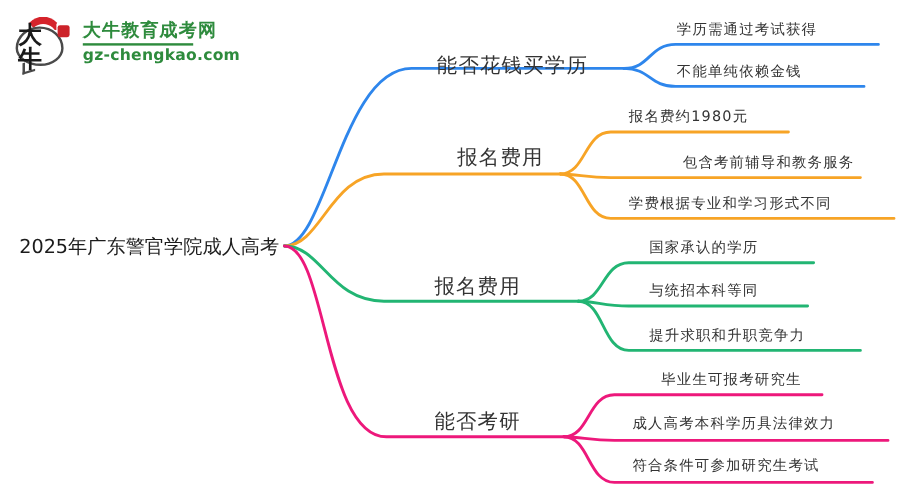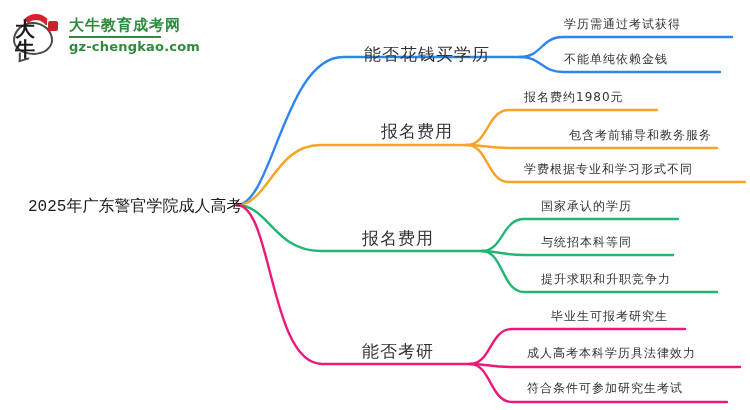--- a/index.html
+++ b/index.html
@@ -75,21 +75,21 @@
   <path d="M482,251 C503,251 502,219 524,219 L678,219" stroke="#22b573"></path>
   <path d="M482,251 C497,251 503,255 524,255 L673,255" stroke="#22b573"></path>
   <path d="M482,251 C503,251 502,292 524,292 L717,292" stroke="#22b573"></path>
 
   <path d="M237,205 C272,205 270,364 322,364 L470,364" stroke="#ed187b"></path>
   <path d="M470,364 C491,364 490,329 512,329 L685,329" stroke="#ed187b"></path>
   <path d="M470,364 C485,364 491,367 512,367 L740,367" stroke="#ed187b"></path>
   <path d="M470,364 C491,364 490,402 512,402 L727,402" stroke="#ed187b"></path>
 </svg>
 
-<div class="node root-label" style="left:28px; top:196px;font-family:Liberation Mono, monospace;">2025年广东警官学院成人高考</div>
+<div class="node root-label" style="left:16px; top:196px;">2025年广东警官学院成人高考</div>
 
 <div class="node branch-label" style="left:364px; top:43px;">能否花钱买学历</div>
 <div class="node leaf-label" style="left:564px; top:16px;">学历需通过考试获得</div>
 <div class="node leaf-label" style="left:564px; top:51px;">不能单纯依赖金钱</div>
 
 <div class="node branch-label" style="left:381px; top:120px;">报名费用</div>
 <div class="node leaf-label" style="left:524px; top:89px;">报名费约1980元</div>
 <div class="node leaf-label" style="left:524px; top:127px;margin-left:45px;">包含考前辅导和教务服务</div>
 <div class="node leaf-label" style="left:524px; top:161px;">学费根据专业和学习形式不同</div>
 

